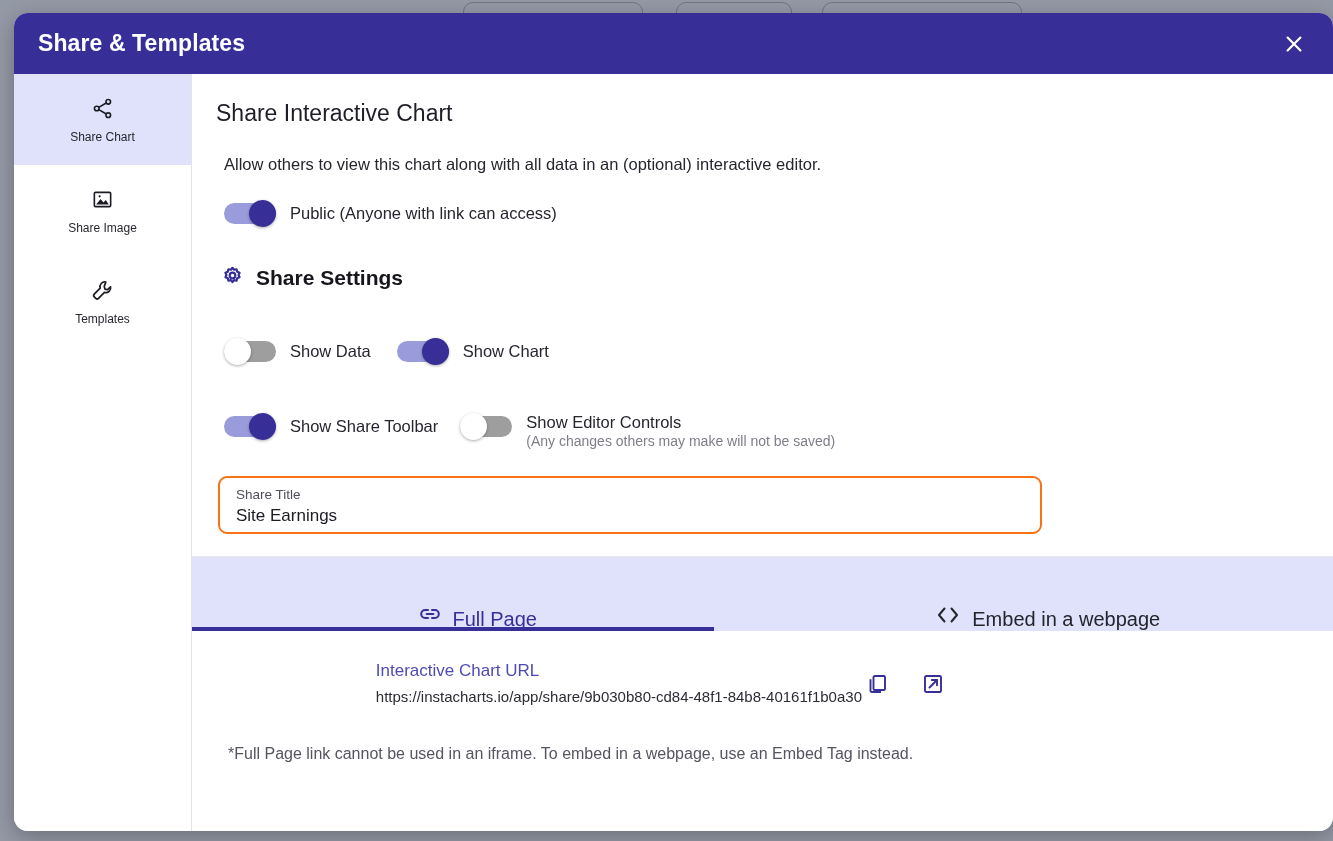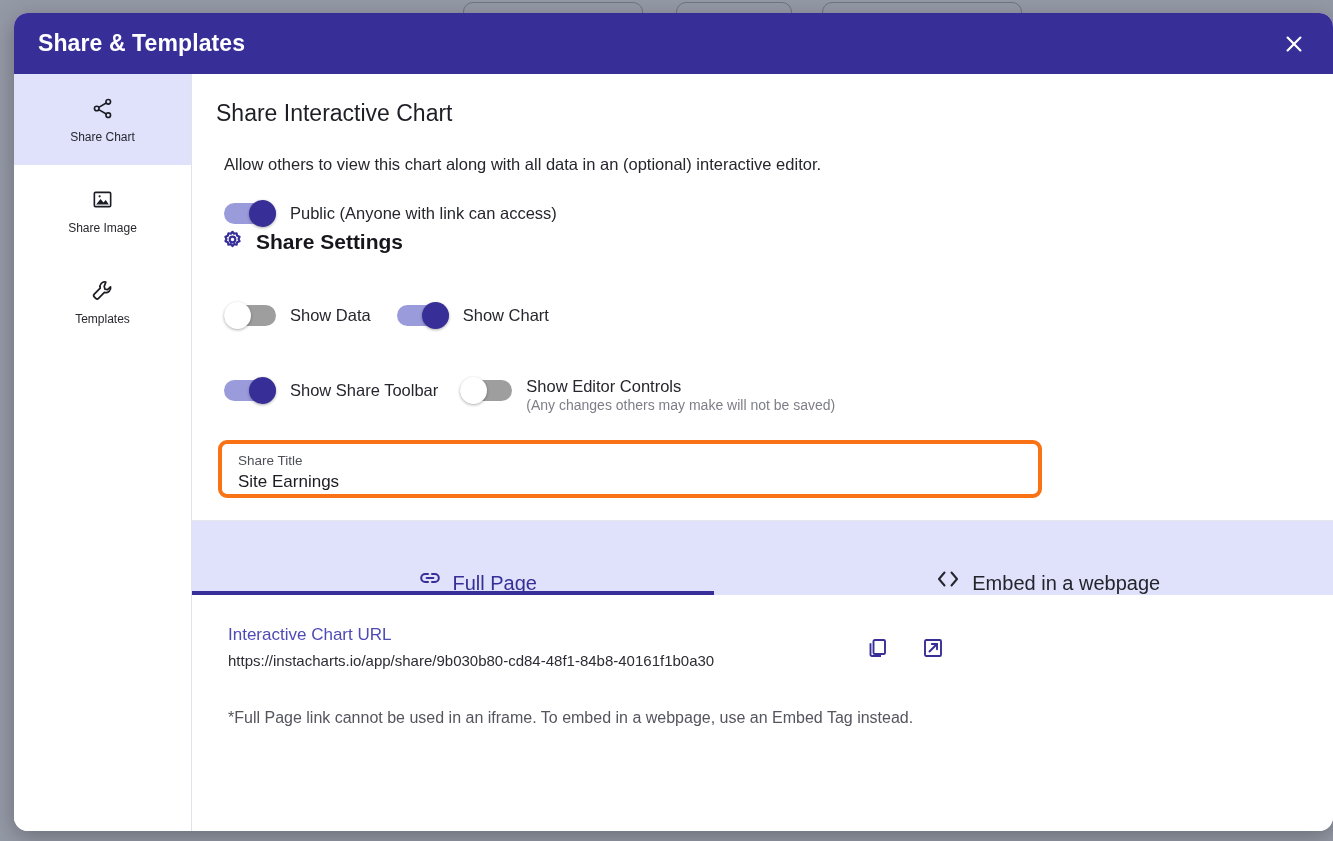--- a/index.html
+++ b/index.html
@@ -145,21 +145,21 @@
     margin-left: 14px;
     font-size: 16.5px;
     color: #26262e;
   }
   .toggle-sub {
     font-size: 14px;
     color: #7e7e88;
     margin-top: 2px;
   }
 
-  #public-row { margin-top: 2px; }
+  #public-row { margin-top: 2px; margin-bottom: 36px; }
 
   
   #settings-head {
     display: flex;
     align-items: center;
     gap: 11px;
     margin-left: 4px;
     margin-bottom: 22px;
   }
   #settings-head-text {
@@ -172,21 +172,21 @@
   .settings-line .pair { display: flex; align-items: center; margin-top: 24px; }
   .settings-line .pair.stacked { align-items: flex-start; }
   .pair-textblock { margin-left: 14px; }
   .pair-textblock .toggle-label { margin-left: 0; display: block; }
 
   
   #share-title-box {
     margin: 26px 0 0 2px;
     width: 824px;
     height: 58px;
-    border: 4px solid #f97316;
+    border: 2px solid #f97316;
     border-radius: 9px;
     padding: 9px 16px 0 16px;
   }
   #share-title-label {
     font-size: 13.5px;
     color: #4f4f59;
     line-height: 16px;
   }
   #share-title-value {
     font-size: 17px;
@@ -230,21 +230,21 @@
 
   
   #url-area {
     flex: 1 1 auto;
     padding: 30px 30px 0 36px;
     background: #ffffff;
   }
   #url-row {
     display: flex;
     align-items: flex-start;
-    justify-content: space-between;
+    justify-content: flex-end;
   }
   #url-label {
     font-size: 17px;
     color: #4e4bb5;
     margin-bottom: 7px;
   }
   #url-value {
     font-size: 15px;
     color: #2c2c34;
   }

